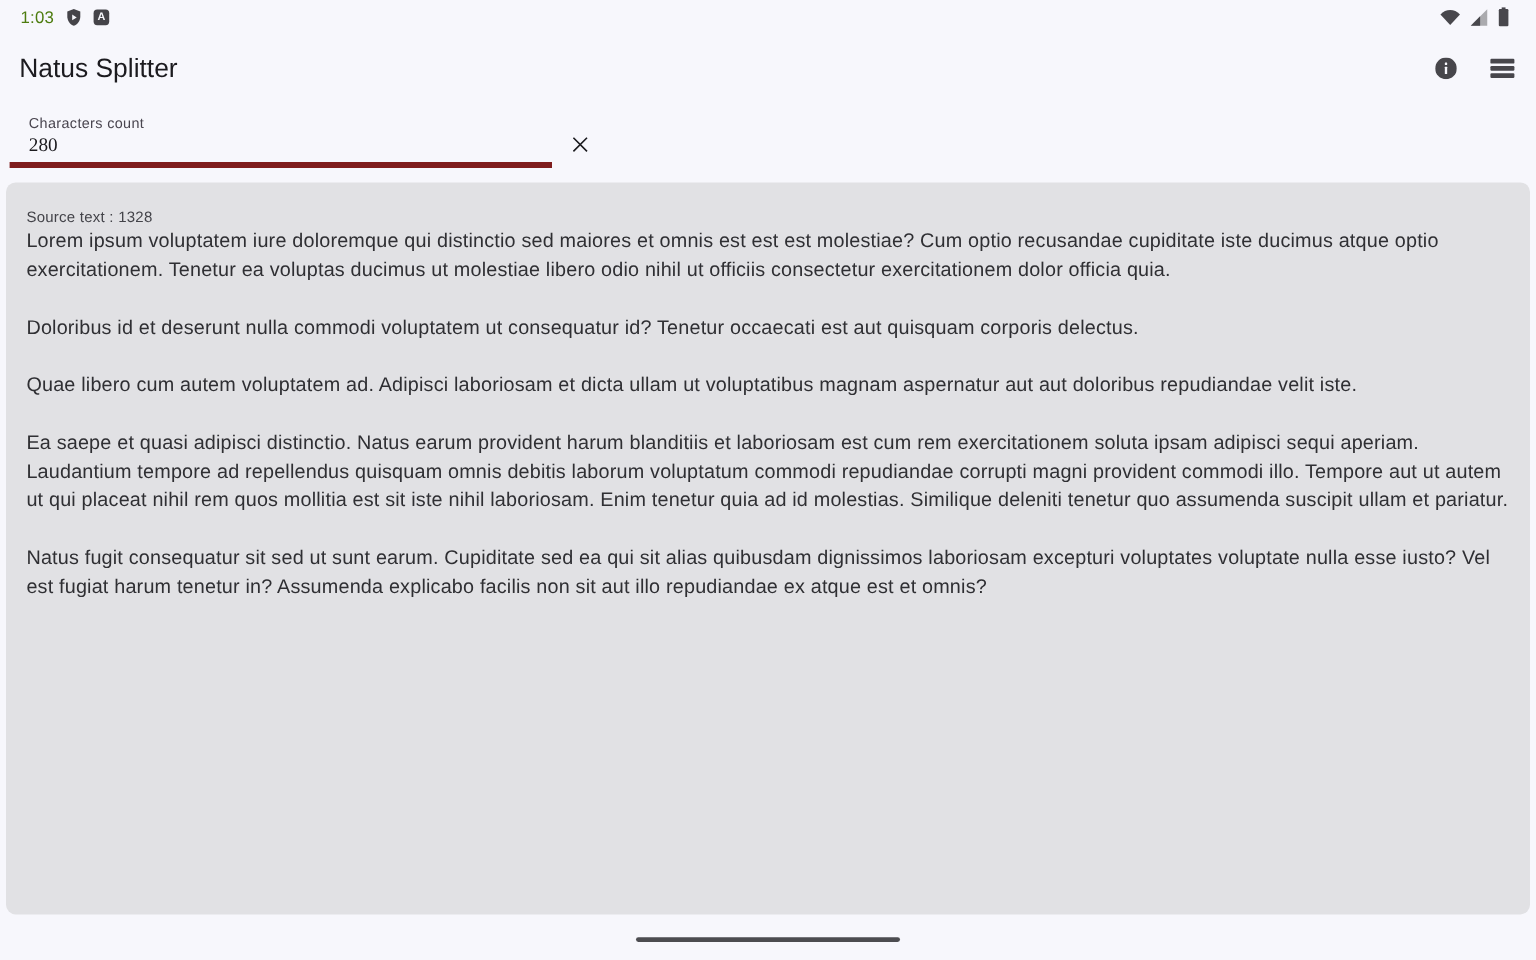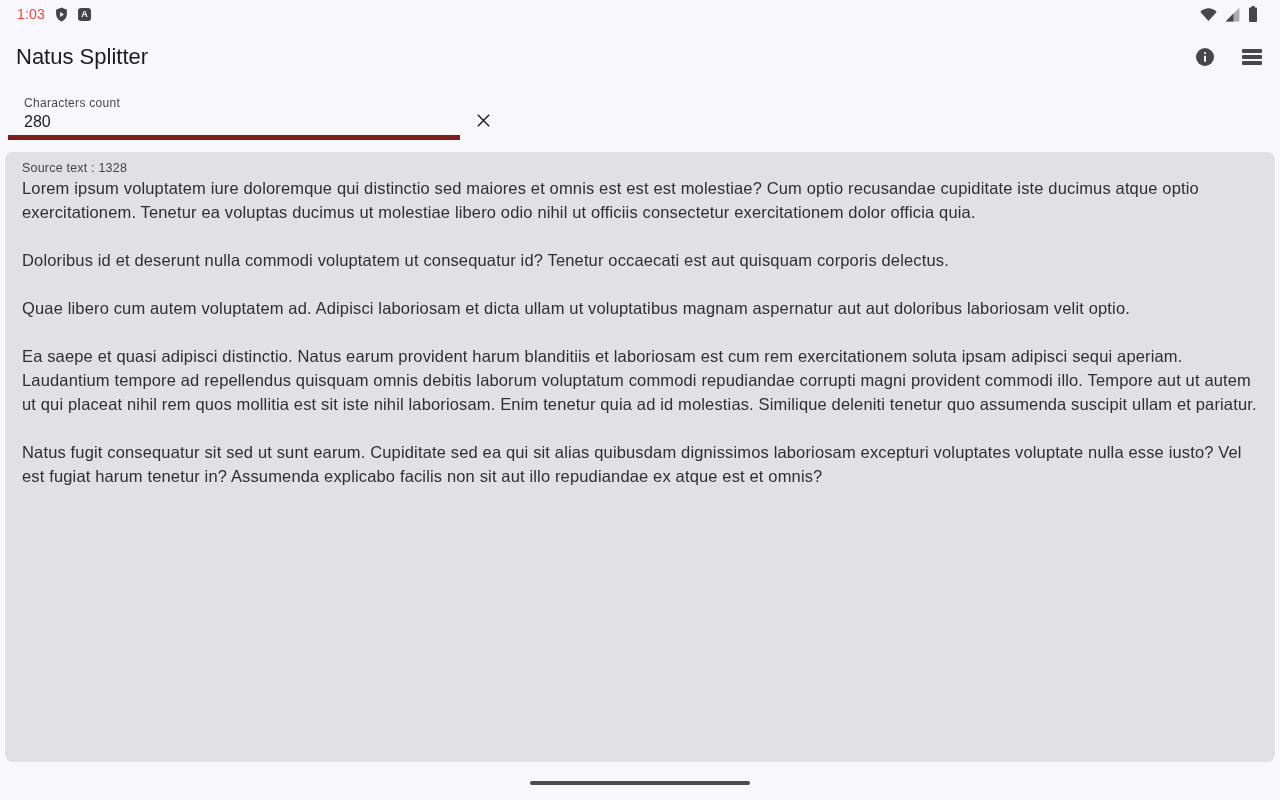--- a/index.html
+++ b/index.html
@@ -10,21 +10,21 @@
     -webkit-font-smoothing:antialiased;
   }
 
   
   .status-bar {
     position:absolute; top:0; left:0; right:0; height:28px;
     display:flex; align-items:center; justify-content:space-between;
     padding:0 22px 0 17px; box-sizing:border-box;
   }
   .status-left { display:flex; align-items:center; gap:10px; }
-  .status-time { font-size:14px; color:#ef4444; letter-spacing:.2px; }
+  .status-time { font-size:14px; color:#4d7c0f; letter-spacing:.2px; }
   .status-right { display:flex; align-items:center; gap:8px; }
   .abox {
     width:13px; height:13px; background:#454449; border-radius:3px;
     color:#f7f7fc; font-size:9px; font-weight:bold;
     display:flex; align-items:center; justify-content:center;
   }
 
   
   .app-bar {
     position:absolute; top:28px; left:0; right:0; height:58px;
@@ -39,29 +39,29 @@
 
   
   .field-row { position:absolute; top:90px; left:8px; display:flex; align-items:flex-start; }
   .text-field {
     width:452px; height:50px; box-sizing:border-box;
     border-bottom:5px solid #7f1d1d; padding:6px 16px 0;
   }
   .field-label { font-size:12px; color:#49454f; letter-spacing:.3px; }
   .field-input {
     display:block; width:100%; border:none; background:transparent; outline:none;
-    font-family:Liberation Sans, sans-serif; font-size:16px; color:#1c1b1f; padding:3px 0 0; margin:0;
+    font-family:Liberation Serif, serif; font-size:16px; color:#1c1b1f; padding:3px 0 0; margin:0;
   }
   .clear-btn { margin:22px 0 0 15px; }
 
   
   .source-panel {
     position:absolute; top:152px; left:5px; width:1270px; height:610px;
     background:#e1e1e4; border-radius:8px; box-sizing:border-box;
-    padding:9px 17px 0;
+    padding:22px 17px 0;
   }
   .source-label { font-size:12.5px; color:#434349; letter-spacing:.2px; }
   .source-body {
     margin-top:1px; font-size:16.5px; line-height:24px;
     color:#2f2f33; letter-spacing:.15px;
   }
   .source-paragraph { margin:0 0 24px; }
 
   
   .gesture-bar {
@@ -140,21 +140,21 @@
         </svg>
       </span>
     </button>
   </div>
 
   <div class="source-panel">
     <div class="source-label">Source text : 1328</div>
     <div class="source-body">
         <p class="source-paragraph">Lorem ipsum voluptatem iure doloremque qui distinctio sed maiores et omnis est est est molestiae? Cum optio recusandae cupiditate iste ducimus atque optio exercitationem. Tenetur ea voluptas ducimus ut molestiae libero odio nihil ut officiis consectetur exercitationem dolor officia quia.</p>
         <p class="source-paragraph">Doloribus id et deserunt nulla commodi voluptatem ut consequatur id? Tenetur occaecati est aut quisquam corporis delectus.</p>
-        <p class="source-paragraph">Quae libero cum autem voluptatem ad. Adipisci laboriosam et dicta ullam ut voluptatibus magnam aspernatur aut aut doloribus laboriosam velit optio.</p>
+        <p class="source-paragraph">Quae libero cum autem voluptatem ad. Adipisci laboriosam et dicta ullam ut voluptatibus magnam aspernatur aut aut doloribus repudiandae velit iste.</p>
         <p class="source-paragraph">Ea saepe et quasi adipisci distinctio. Natus earum provident harum blanditiis et laboriosam est cum rem exercitationem soluta ipsam adipisci sequi aperiam. Laudantium tempore ad repellendus quisquam omnis debitis laborum voluptatum commodi repudiandae corrupti magni provident commodi illo. Tempore aut ut autem ut qui placeat nihil rem quos mollitia est sit iste nihil laboriosam. Enim tenetur quia ad id molestias. Similique deleniti tenetur quo assumenda suscipit ullam et pariatur.</p>
         <p class="source-paragraph">Natus fugit consequatur sit sed ut sunt earum. Cupiditate sed ea qui sit alias quibusdam dignissimos laboriosam excepturi voluptates voluptate nulla esse iusto? Vel est fugiat harum tenetur in? Assumenda explicabo facilis non sit aut illo repudiandae ex atque est et omnis?</p>
       </div>
   </div>
 
   <div class="gesture-bar"></div>
 
 </div>
 
 </body></html>

